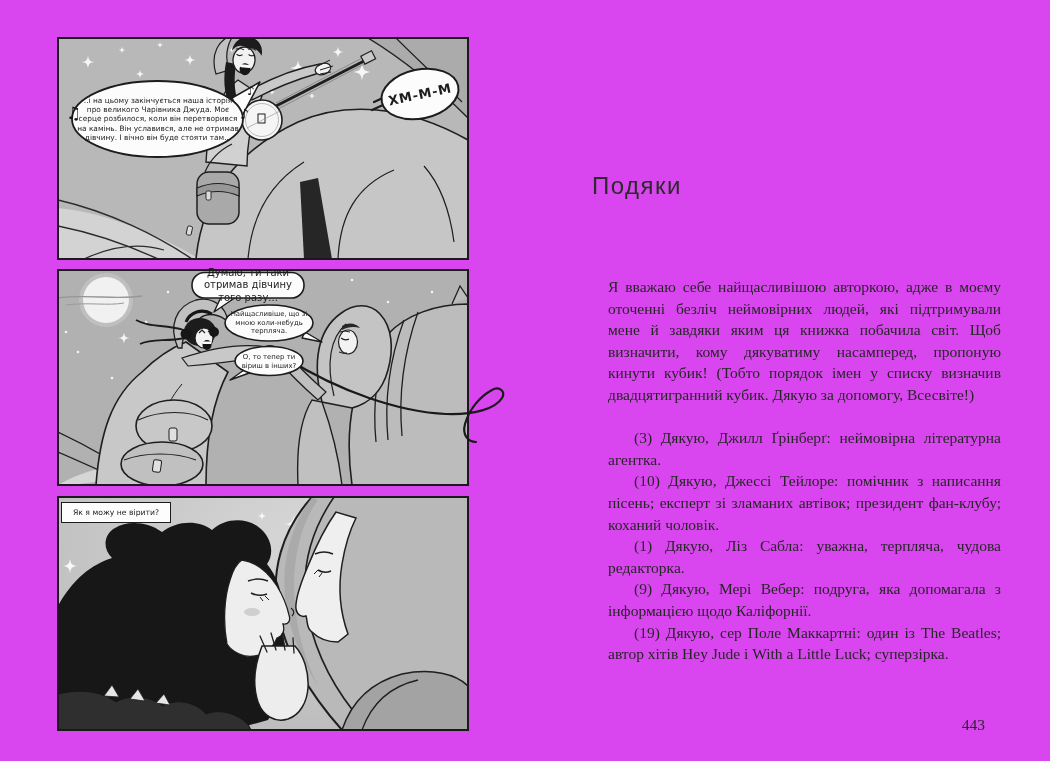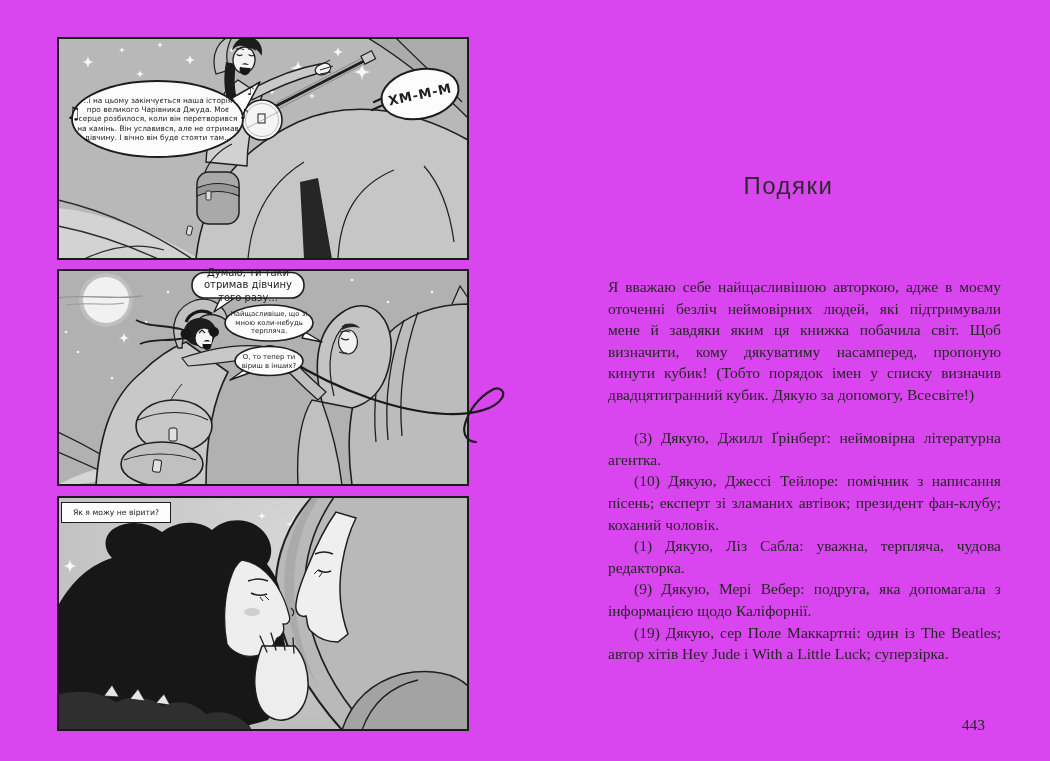--- a/index.html
+++ b/index.html
@@ -24,21 +24,21 @@
     left:61px; top:502px; width:108px; height:19px;
     background:#fdfdfd; border:1.5px solid #1c1c1c; font-size:7.7px;
   }
   .note { position:absolute; color:#171717; font-family:"DejaVu Sans", sans-serif; }
   .n1 { left:66px;  top:103px; font-size:17px; }
   .n2 { left:240px; top:106px; font-size:14px; }
   .n3 { left:247px; top:84px;  font-size:12px; }
   
   .text-page { position:absolute; left:592px; top:0; width:393px; height:761px; }
   .chapter-title {
-    position:absolute; top:174px; left:0; right:0; margin:0; text-align:center;
+    position:absolute; top:174px; left:0; right:0; margin:0; text-align:left;
     font-family:"Liberation Sans", sans-serif; font-weight:400; font-size:24px;
     line-height:1; letter-spacing:1.5px; color:#2b2b2b;
   }
   .body-text {
     position:absolute; top:276px; left:16px; width:393px;
     font-size:15.5px; line-height:21.6px; color:#262626; text-align:justify;
   }
   .body-text p { margin:0; }
   .body-text p.indent { text-indent:26px; }
   .body-text p.gap { margin-top:21.6px; }

